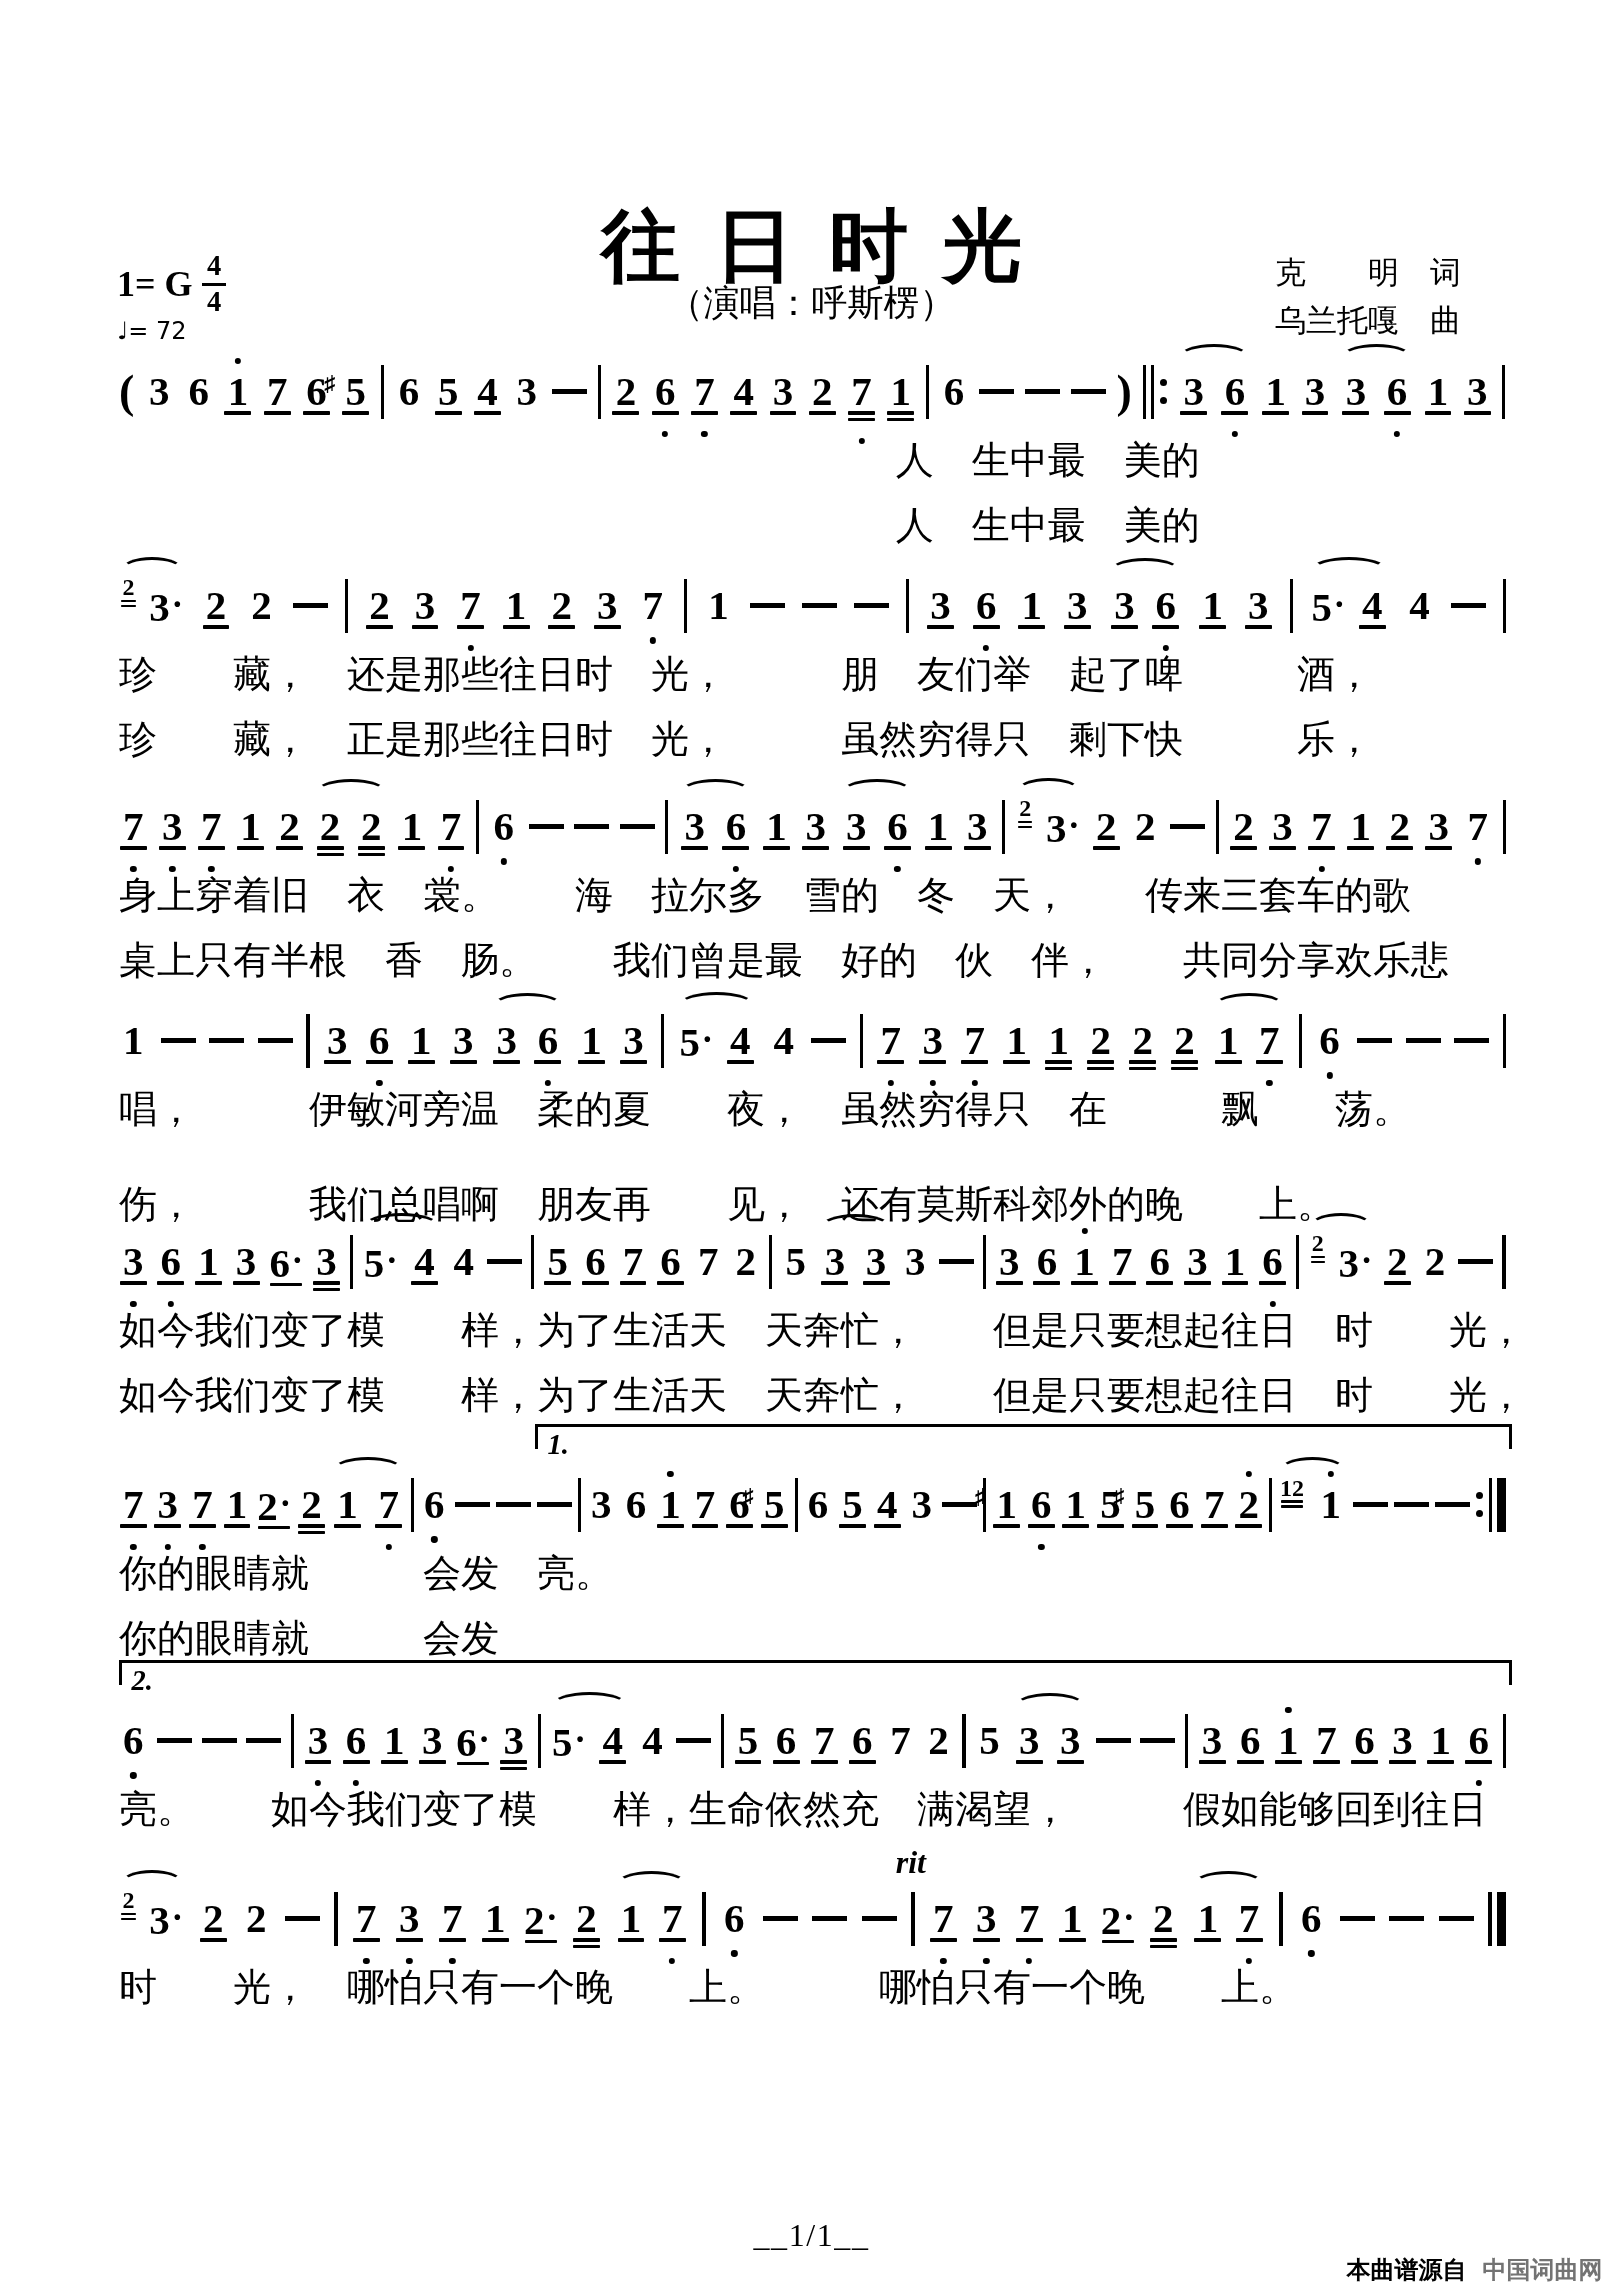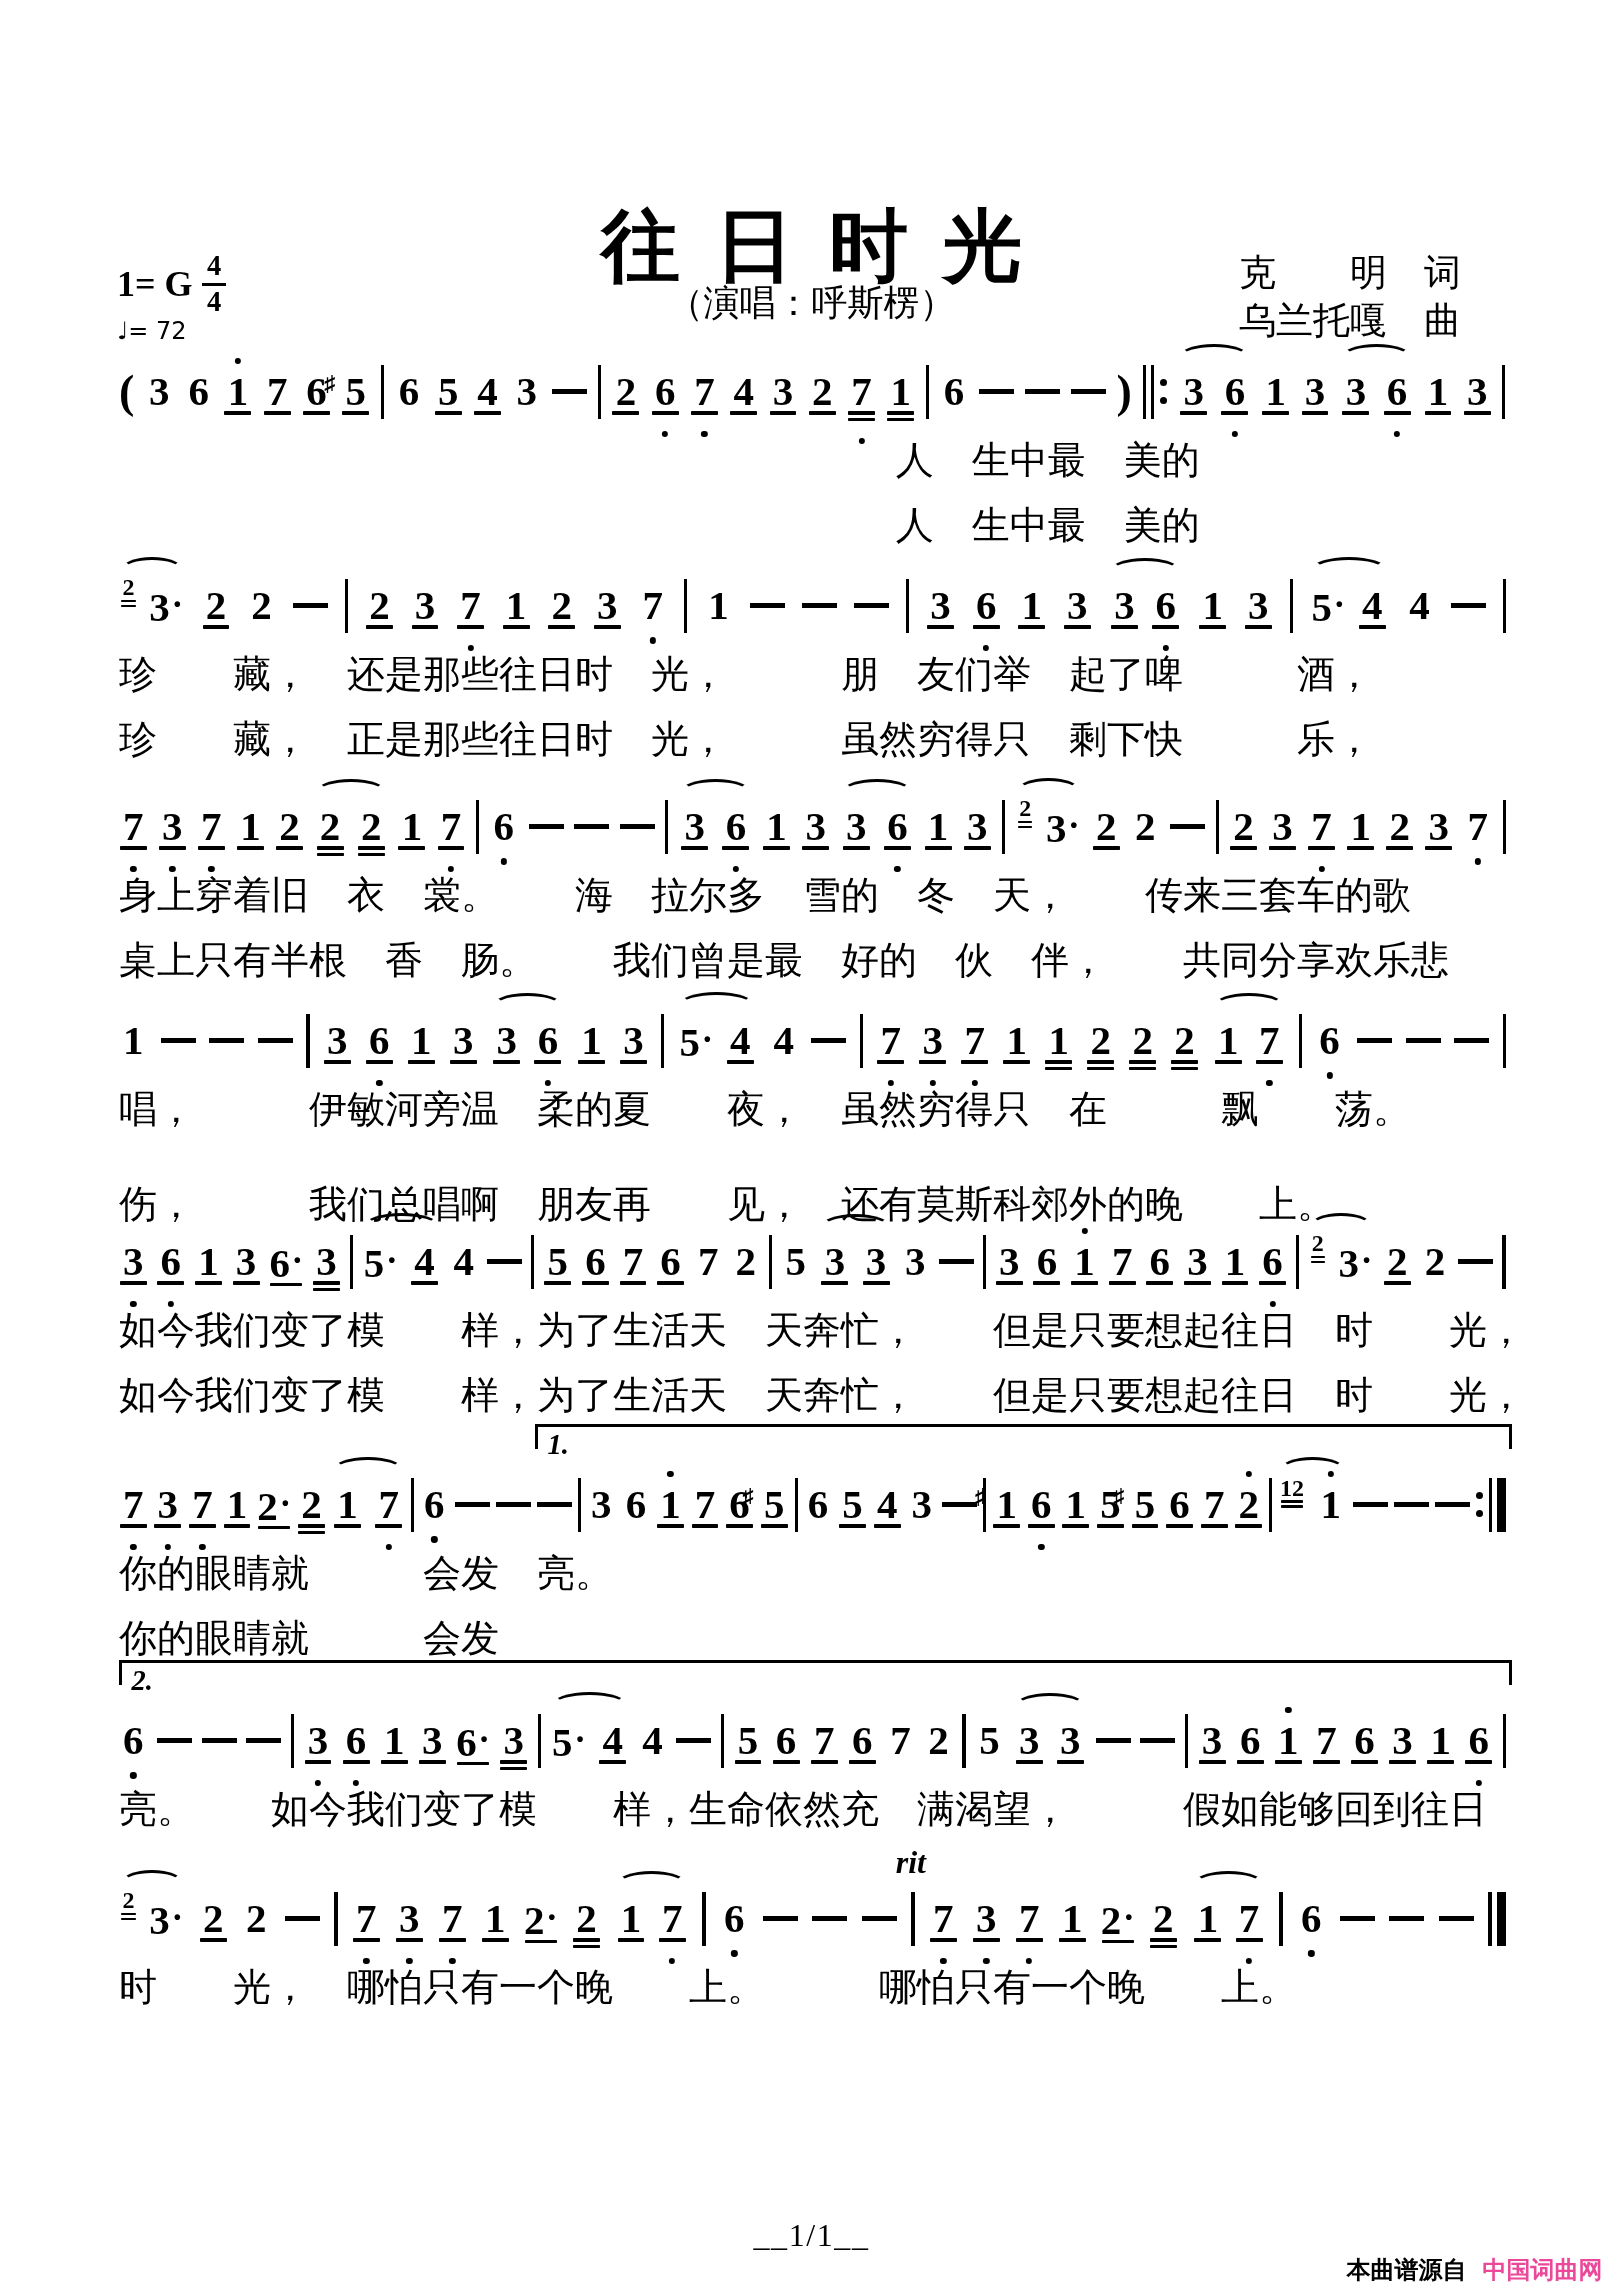--- a/index.html
+++ b/index.html
@@ -8,21 +8,21 @@
   .title{position:absolute;top:141px;left:0;width:100%;text-align:center;
          font-size:79px;font-weight:700;letter-spacing:35px;text-indent:35px;}
   .keysig{position:absolute;left:117px;top:252px;display:flex;align-items:center;gap:9.5px;
           font-size:36px;font-weight:700;}
   .frac{display:inline-flex;flex-direction:column;align-items:center;line-height:1;
         font-size:28.5px;font-weight:700;}
   .frac .fbar{width:24px;height:3.2px;background:#000;margin:2.4px 0;}
   .tempo{position:absolute;left:117px;top:317px;font-size:24px;font-weight:400;
          font-family:"DejaVu Sans","Liberation Serif",serif;}
   .performer{position:absolute;top:279px;left:0;width:100%;text-align:center;font-size:36px;}
-  .credits{position:absolute;top:249px;right:162px;text-align:right;font-size:37px;line-height:48px;}
+  .credits{position:absolute;top:249px;right:162px;text-align:right;font-size:31px;line-height:48px;}
   
   .system{position:absolute;left:119px;width:1387px;}
   .music-row{display:flex;justify-content:space-between;align-items:center;height:57px;}
   .note{position:relative;font-weight:700;font-size:41px;line-height:51px;min-width:28.5px;
         text-align:center;font-family:"Liberation Serif",serif;}
   .note.grace{font-size:24px;line-height:30px;min-width:16px;align-self:flex-start;margin-top:-6.3px;}
   .sh{position:absolute;top:-8px;left:-17.4px;font-size:22px;font-weight:700;font-style:normal;}
   .augdot{font-size:35px;font-weight:700;vertical-align:4.8px;margin-left:1.6px;}
   .ln{position:absolute;left:0.8px;right:0.8px;height:3.2px;background:#000;border-radius:0.8px;}
   .l1{bottom:2.4px;}.l2{bottom:-4px;}
@@ -488,16 +488,16 @@
             <i class="thick"></i>
           </span>
         </div>
         <div class="lyric" style="padding-left: 0%;">时　　光，　哪怕只有一个晚　　上。　　　哪怕只有一个晚　　上。</div>
       </div>
     </div>
 
   <div class="pagenum">__1/1__</div>
 
   <div class="source">
-    <span>本曲谱源自</span><span class="site" style="color: #ec4899;">中国词曲网</span>
+    <span>本曲谱源自</span><span class="site" style="color: #737373;">中国词曲网</span>
   </div>
 </div>
 
 
 </body></html>

